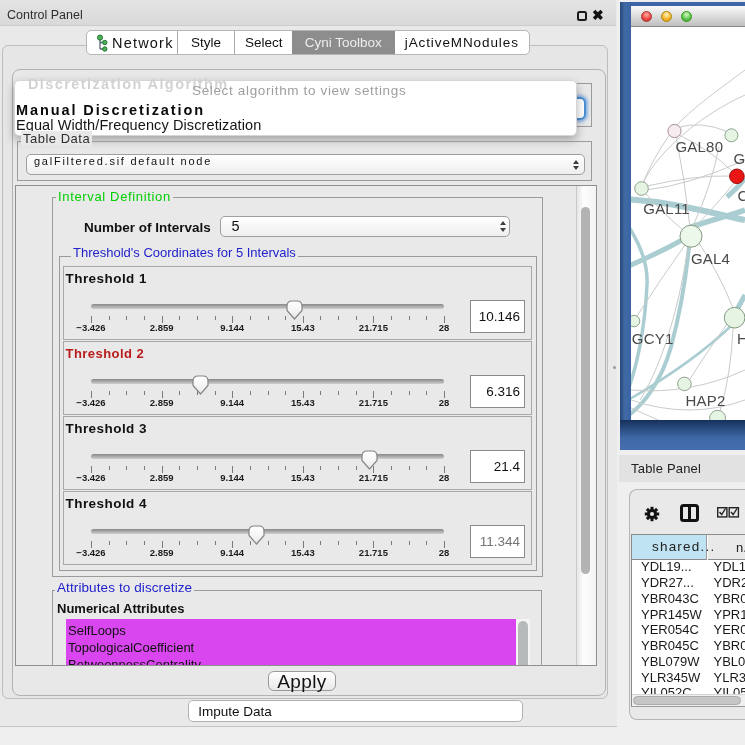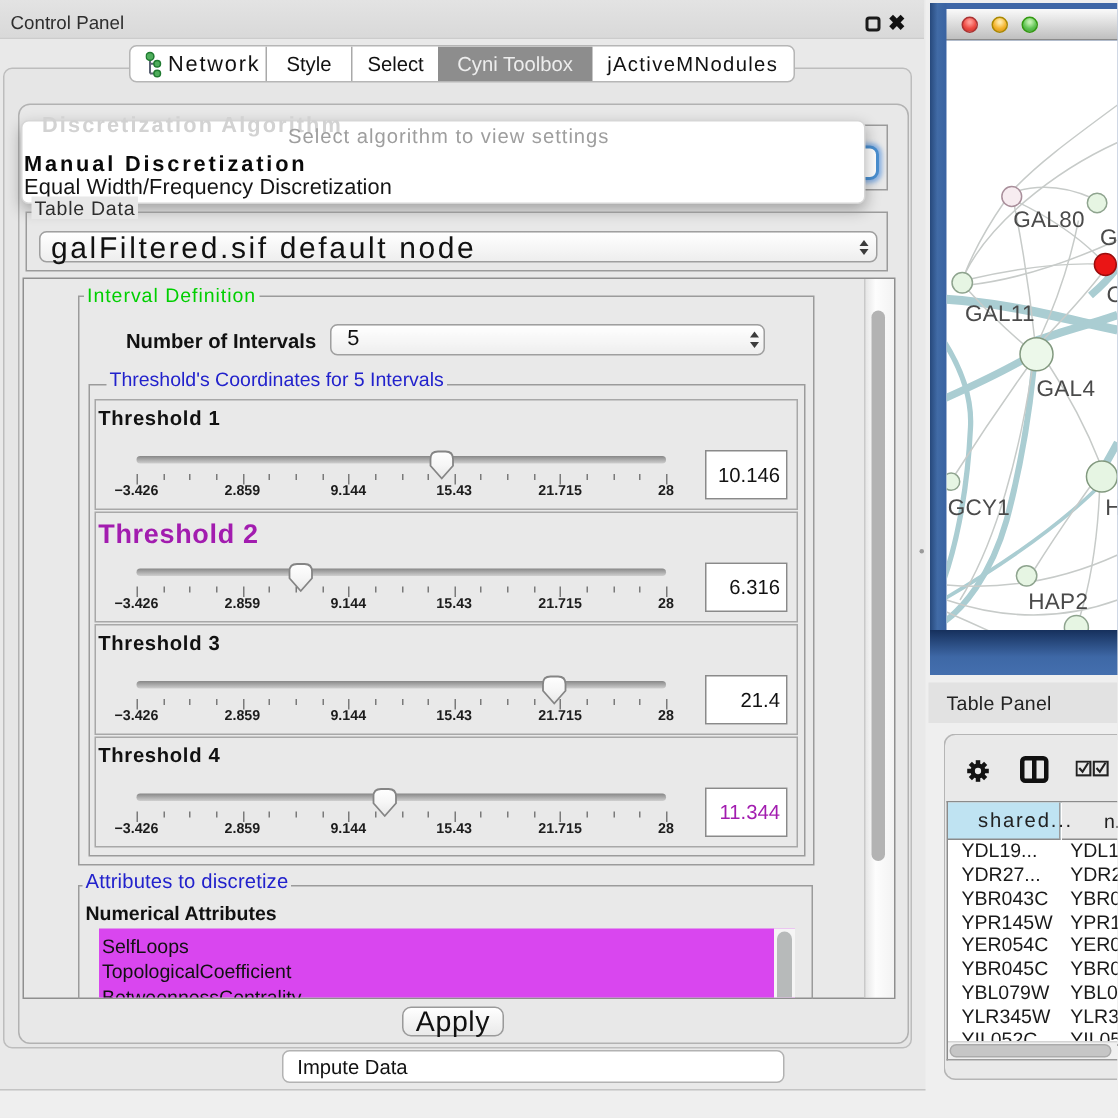--- a/index.html
+++ b/index.html
@@ -43,21 +43,21 @@
 
   <div class="abs" style="left:14px;top:80px;width:563px;height:56px;background:#ffffff;border:1px solid #d6d6d6;border-radius:5px;box-shadow:0 4px 10px rgba(0,0,0,0.3);"></div>
   <div class="txt" style="left:28px;top:76px;font-size:14.5px;font-weight:bold;letter-spacing:1.4px;color:#d2d2d2;">Discretization Algorithm</div>
   <div class="txt" style="left:16px;top:102px;font-size:14.5px;font-weight:bold;letter-spacing:1.9px;color:#0a0a0a;">Manual Discretization</div>
   <div class="txt" style="left:192px;top:83px;font-size:13.5px;letter-spacing:0.65px;color:#9e9e9e;">Select algorithm to view settings</div>
   <div class="txt" style="left:16px;top:117px;font-size:14.5px;letter-spacing:0.1px;color:#141414;">Equal Width/Frequency Discretization</div>
 
   <div class="abs" style="left:17px;top:141px;width:575px;height:40px;border:1px solid #9b9b9b;"></div>
   <div class="txt" style="left:21px;top:131px;font-size:13px;letter-spacing:0.5px;color:#2e2e2e;background:#e8e8e8;padding:0 2px;">Table Data</div>
   <div class="abs" style="left:26px;top:154px;width:559px;height:21px;background:linear-gradient(#ffffff,#eeeeee);border:1px solid #9f9f9f;border-radius:5px;"></div>
-  <div class="txt" style="left:34px;top:155px;font-size:20px;letter-spacing:1.75px;color:#111;">galFiltered.sif default node</div>
+  <div class="txt" style="left:34px;top:155px;font-size:11px;letter-spacing:1.75px;color:#111;">galFiltered.sif default node</div>
   <div class="abs" style="left:572.5px;top:159.5px;width:0;height:0;border-left:3.5px solid transparent;border-right:3.5px solid transparent;border-bottom:4.5px solid #3c3c3c;"></div>
   <div class="abs" style="left:572.5px;top:166px;width:0;height:0;border-left:3.5px solid transparent;border-right:3.5px solid transparent;border-top:4.5px solid #3c3c3c;"></div>
 
   <div class="abs" style="left:15px;top:185px;width:582px;height:481px;background:#e9e9e9;border:1px solid #8f8f8f;"></div>
 
   <div class="abs" style="left:576px;top:186px;width:20px;height:479px;background:linear-gradient(90deg,#e6e6e6,#fdfdfd 35%,#f3f3f3);border-left:1px solid #c9c9c9;"></div>
   <div class="abs" style="left:581px;top:207px;width:9px;height:367px;background:#b3b3b3;border-radius:5px;"></div>
 
   <div class="abs" style="left:52px;top:197px;width:491px;height:380px;border:1px solid #9b9b9b;"></div>
   <div class="txt" style="left:56px;top:189px;font-size:13px;letter-spacing:0.65px;color:#00cf00;background:#e9e9e9;padding:0 2px;">Interval Definition</div>
@@ -107,21 +107,21 @@
         <defs>
           <linearGradient id="tg0" x1="0" y1="0" x2="0" y2="1">
             <stop offset="0" stop-color="#ffffff"></stop>
             <stop offset="0.5" stop-color="#f6f6f6"></stop>
             <stop offset="1" stop-color="#e8e8e8"></stop>
           </linearGradient>
         </defs>
       </svg>
       <div class="abs" style="left:470px;top:300px;width:55px;height:33px;background:#fff;border:1px solid #8a8a8a;font-size:13.5px;color:#111;text-align:right;line-height:31px;padding-right:4px;">10.146</div>
       <div class="abs" style="left:63px;top:341px;width:469px;height:74px;border:1px solid #a8a8a8;background:#e9e9e9;"></div>
-      <div class="txt" style="left:65.5px;top:346.4px;font-size:18px;font-weight:bold;letter-spacing:0.45px;color:#a21caf;">Threshold 2</div>
+      <div class="txt" style="left:65.5px;top:346.4px;font-size:13px;font-weight:bold;letter-spacing:0.45px;color:#b91c1c;">Threshold 2</div>
       <div class="abs" style="left:91px;top:379px;width:353px;height:4.5px;border-radius:3px;background:linear-gradient(#878787,#cfcfcf);"></div>
       <div class="abs" style="left:91.0px;top:391px;width:1px;height:7px;background:#7a7a7a;"></div>
       <div class="abs" style="left:108.7px;top:391px;width:1px;height:4px;background:#7a7a7a;"></div>
       <div class="abs" style="left:126.3px;top:391px;width:1px;height:4px;background:#7a7a7a;"></div>
       <div class="abs" style="left:143.9px;top:391px;width:1px;height:4px;background:#7a7a7a;"></div>
       <div class="abs" style="left:161.6px;top:391px;width:1px;height:7px;background:#7a7a7a;"></div>
       <div class="abs" style="left:179.3px;top:391px;width:1px;height:4px;background:#7a7a7a;"></div>
       <div class="abs" style="left:196.9px;top:391px;width:1px;height:4px;background:#7a7a7a;"></div>
       <div class="abs" style="left:214.5px;top:391px;width:1px;height:4px;background:#7a7a7a;"></div>
       <div class="abs" style="left:232.2px;top:391px;width:1px;height:7px;background:#7a7a7a;"></div>
@@ -228,21 +228,21 @@
       <svg class="abs" style="left:248.39999999999998px;top:525px;" width="17" height="20" viewBox="0 0 17 20">
         <path d="M1 6 Q1 1 6 1 L11 1 Q16 1 16 6 L16 10.5 L8.5 19 L1 10.5 Z" fill="url(#tg3)" stroke="#858585" stroke-width="1.2"></path>
         <defs>
           <linearGradient id="tg3" x1="0" y1="0" x2="0" y2="1">
             <stop offset="0" stop-color="#ffffff"></stop>
             <stop offset="0.5" stop-color="#f6f6f6"></stop>
             <stop offset="1" stop-color="#e8e8e8"></stop>
           </linearGradient>
         </defs>
       </svg>
-      <div class="abs" style="left:470px;top:525px;width:55px;height:33px;background:#fff;border:1px solid #8a8a8a;font-size:13.5px;color:#a21caf;text-align:right;line-height:31px;padding-right:4px;">11.344</div>
+      <div class="abs" style="left:470px;top:525px;width:55px;height:33px;background:#fff;border:1px solid #8a8a8a;font-size:13.5px;color:#737373;text-align:right;line-height:31px;padding-right:4px;">11.344</div>
     </div>
 
   <div class="abs" style="left:52px;top:590px;width:490px;height:76px;border:1px solid #9b9b9b;border-bottom:none;"></div>
   <div class="txt" style="left:55px;top:579.5px;font-size:13.5px;letter-spacing:0.1px;color:#2222cc;background:#e9e9e9;padding:0 2px;">Attributes to discretize</div>
   <div class="txt" style="left:57px;top:601px;font-size:13px;font-weight:bold;color:#111;">Numerical Attributes</div>
   <div class="abs" style="left:66px;top:619px;width:464px;height:46px;background:#d946ef;overflow:hidden;">
     <div style="position:absolute;left:2px;top:4px;font-size:13px;color:#111;">SelfLoops</div>
     <div style="position:absolute;left:2px;top:21px;font-size:13px;color:#111;">TopologicalCoefficient</div>
     <div style="position:absolute;left:2px;top:38px;font-size:13px;color:#111;">BetweennessCentrality</div>
   </div>

